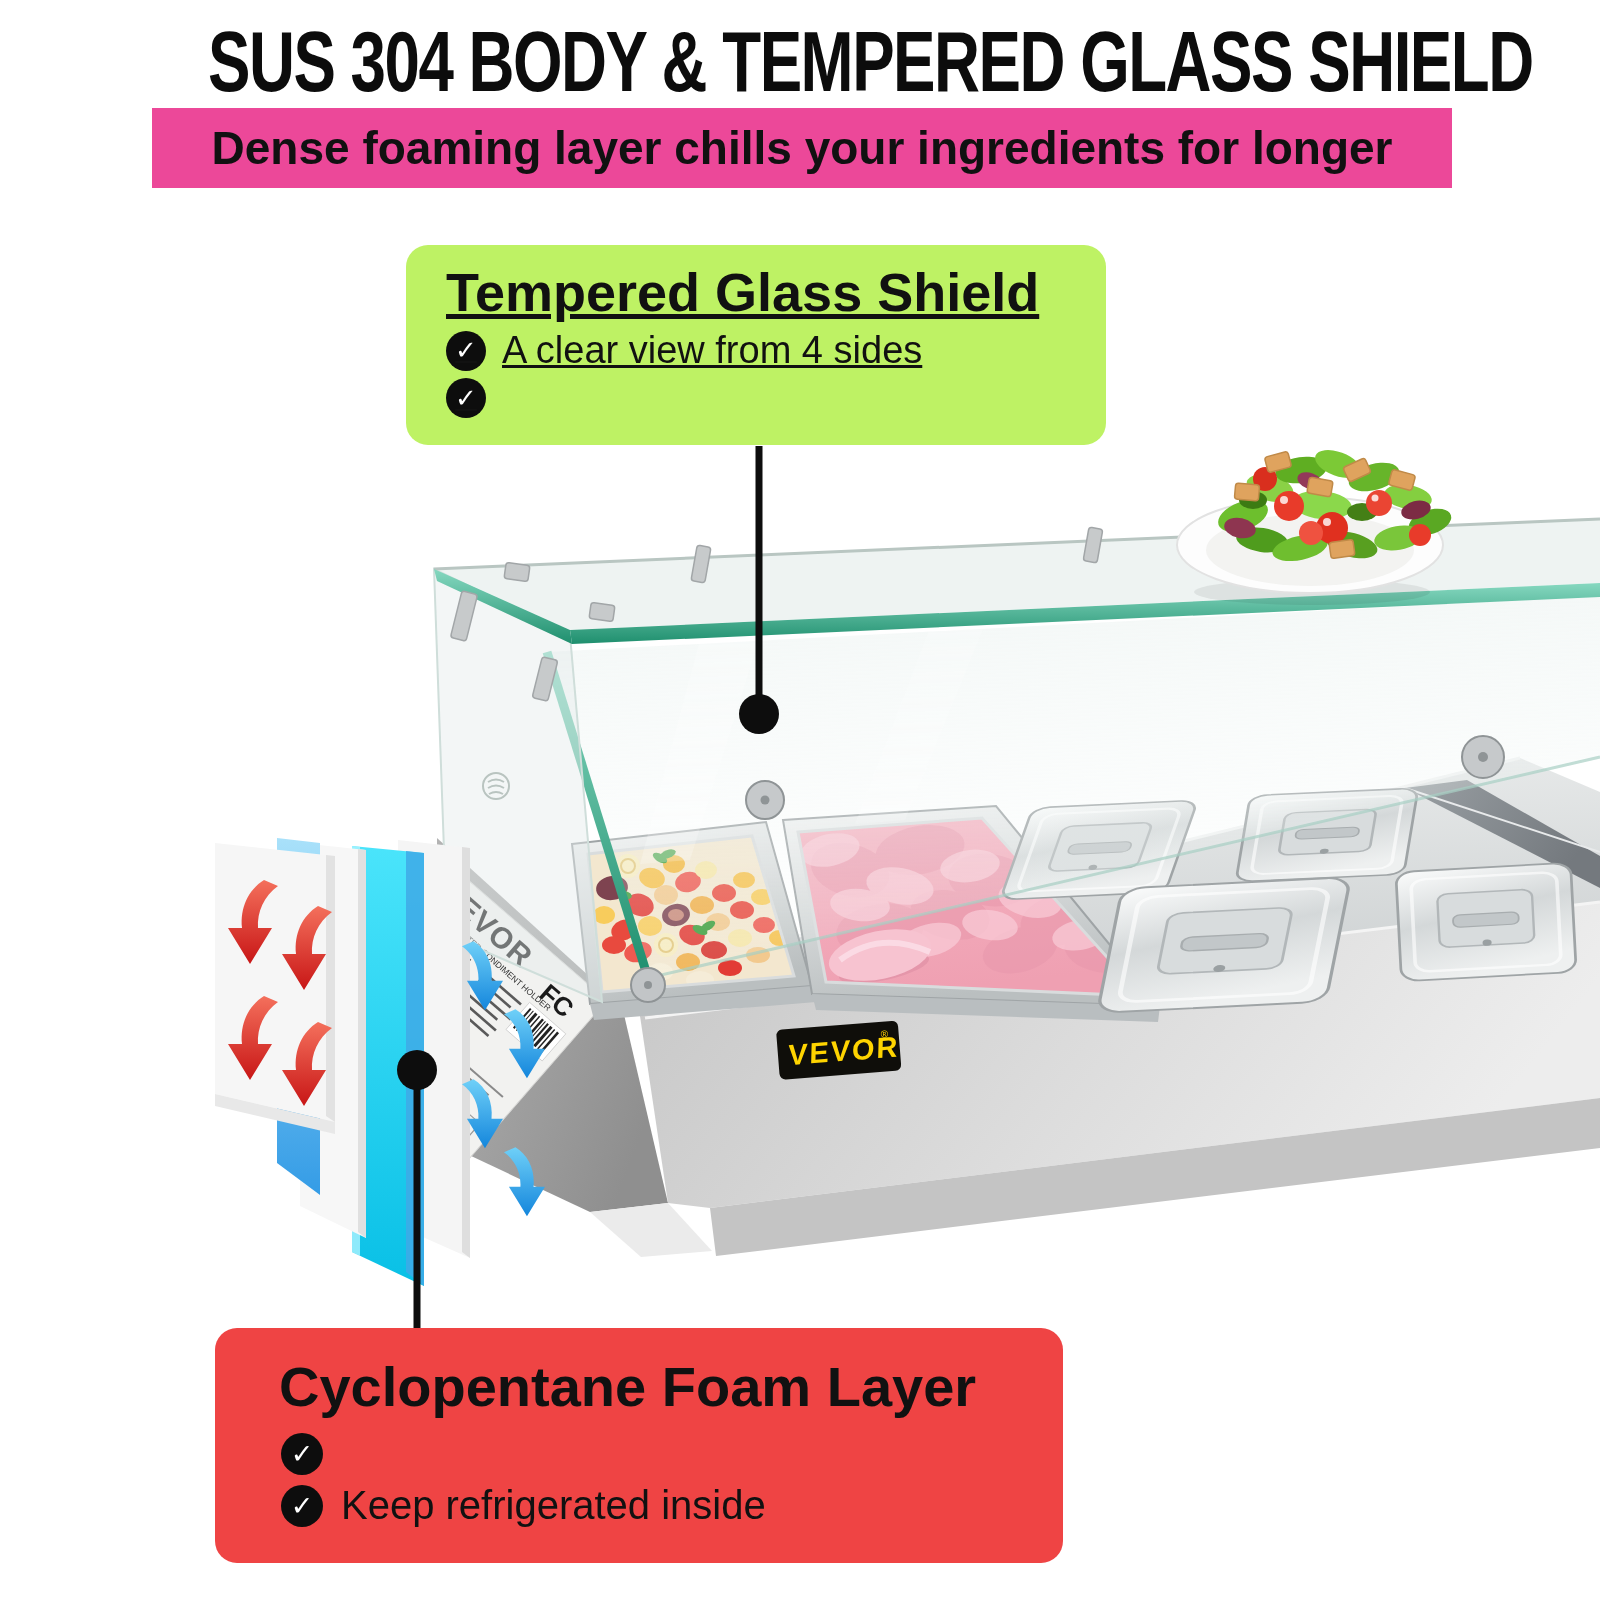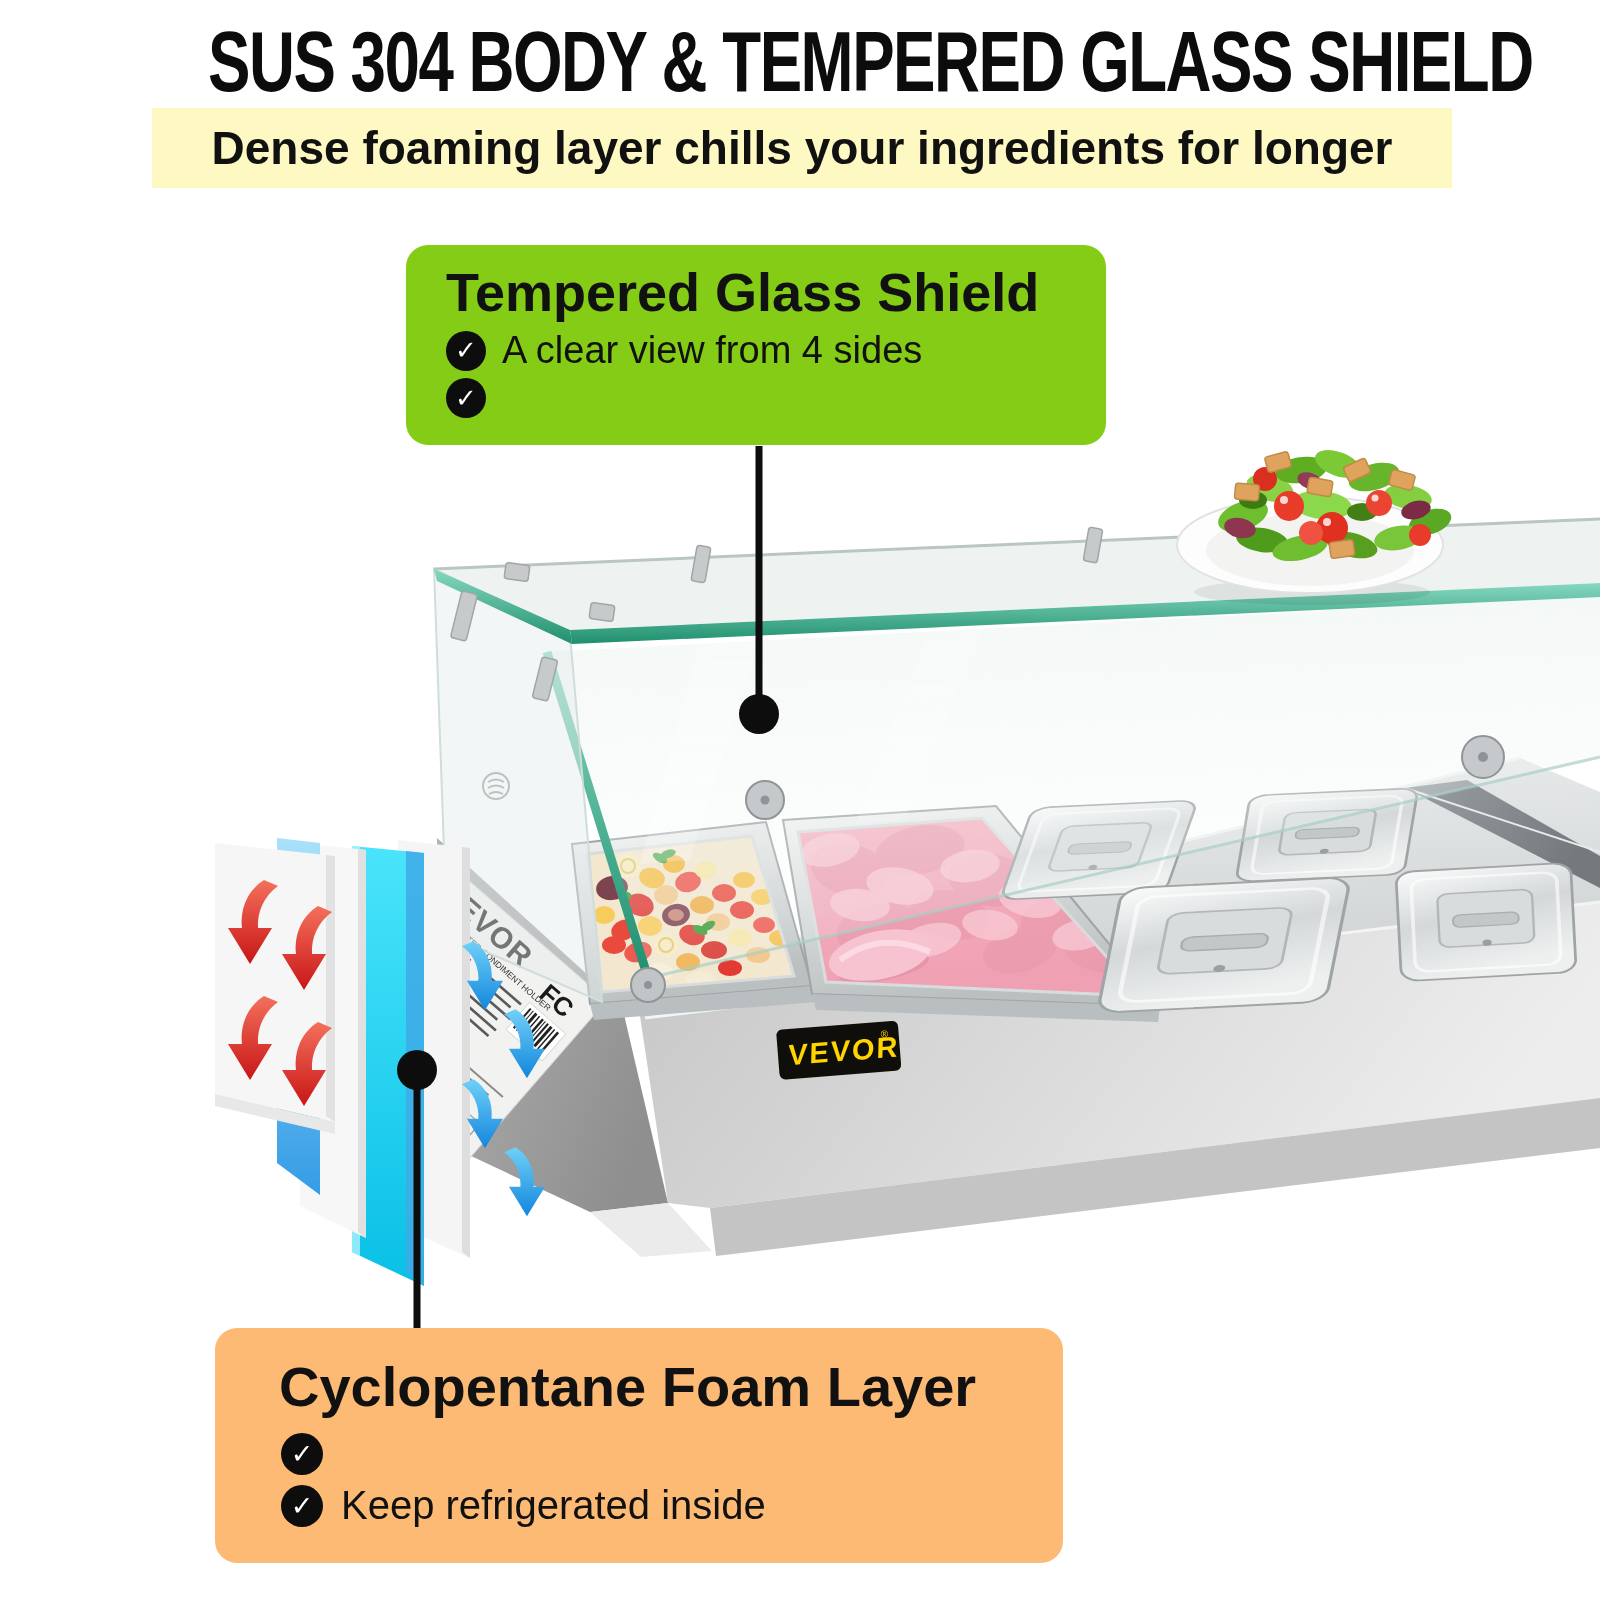--- a/index.html
+++ b/index.html
@@ -417,34 +417,34 @@
     <g stroke="#0d0d0d" stroke-width="7">
       <line x1="759" y1="446" x2="759" y2="700"></line>
       <line x1="417" y1="1072" x2="417" y2="1332"></line>
     </g>
     <circle cx="759" cy="714" r="20" fill="#0d0d0d"></circle>
     <circle cx="417" cy="1070" r="20" fill="#0d0d0d"></circle>
   </svg>
 
   <div class="hdr-title">SUS 304 BODY &amp; TEMPERED GLASS SHIELD</div>
 
-  <div class="banner" style="background: #fef9c3;">Dense foaming layer chills your ingredients for longer</div>
-
-  <div class="callout" id="co-glass" style="background: #84cc16;">
+  <div class="banner" style="background: #ec4899;">Dense foaming layer chills your ingredients for longer</div>
+
+  <div class="callout" id="co-glass" style="background: #bef264; text-decoration: underline;">
     <div class="co-title">Tempered Glass Shield</div>
     <div class="co-item">
       <span class="check">✓</span>
       <span>A clear view from 4 sides</span>
     </div>
     <div class="co-item">
       <span class="check">✓</span>
     </div>
   </div>
 
-  <div class="callout" id="co-foam" style="background: #fdba74;">
+  <div class="callout" id="co-foam" style="background: #ef4444;">
     <div class="co-title">Cyclopentane Foam Layer</div>
     <div class="co-item">
       <span class="check">✓</span>
     </div>
     <div class="co-item">
       <span class="check">✓</span>
       <span>Keep refrigerated inside</span>
     </div>
   </div>
 

